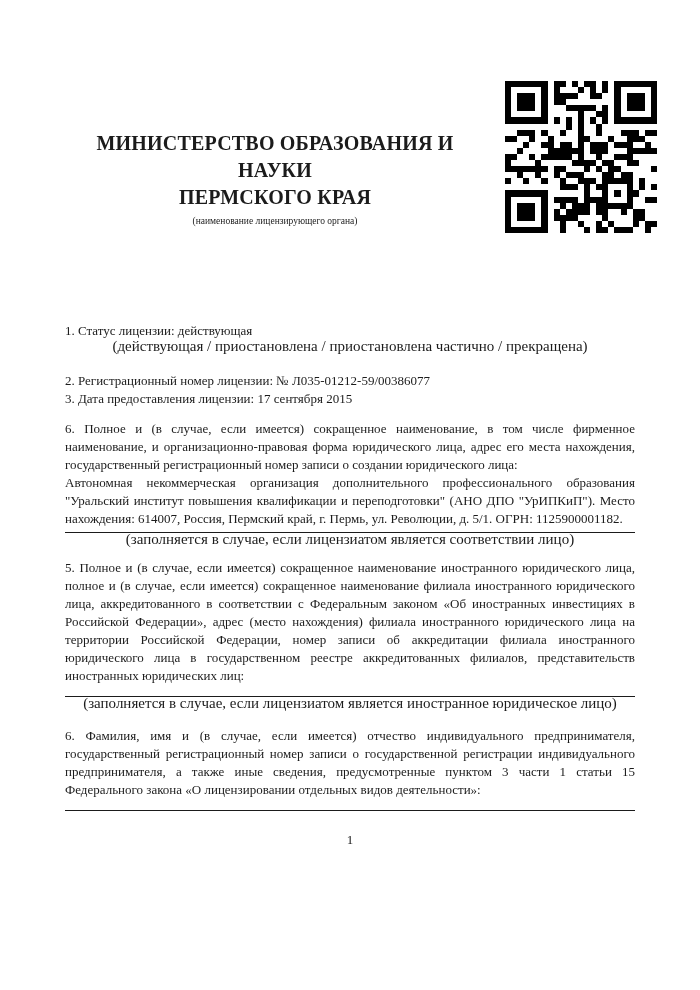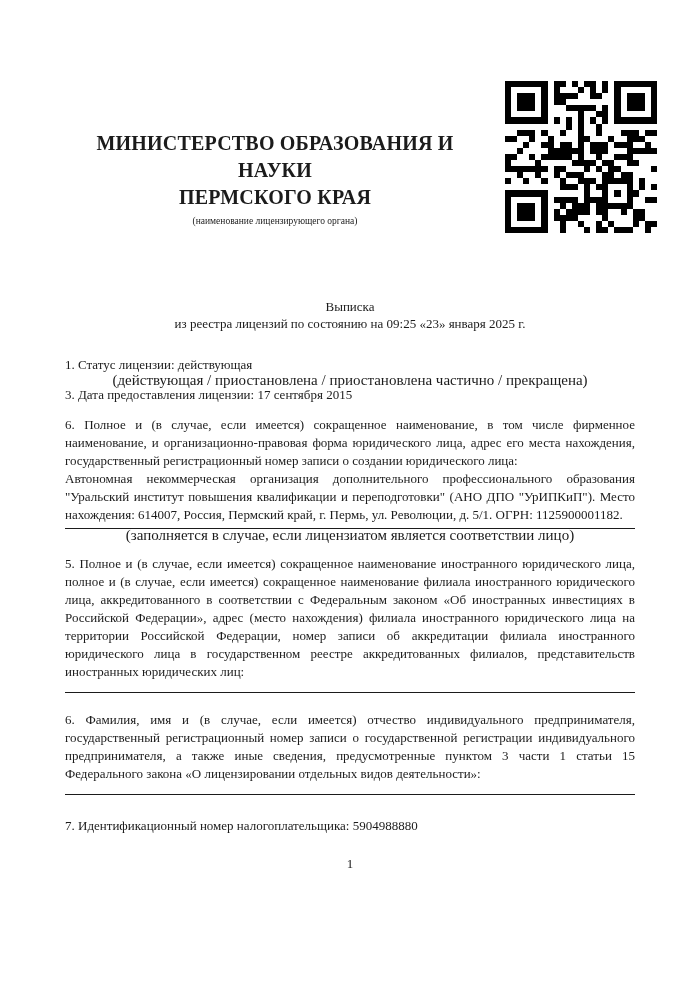--- a/index.html
+++ b/index.html
@@ -366,52 +366,49 @@
   </div>
 
   <div class="ministry">
     <div class="ministry-name">МИНИСТЕРСТВО ОБРАЗОВАНИЯ И НАУКИ</div>
     <div class="ministry-name">ПЕРМСКОГО КРАЯ</div>
     <div class="ministry-caption">(наименование лицензирующего органа)</div>
   </div>
 
   <div class="content">
 
-    <div class="title-block">
-      <div>Выписка</div>
-      <div>из реестра лицензий по состоянию на 09:25 «23» января 2025 г.</div>
-    </div>
 
     <div class="doc-item it1">
       <p>1. Статус лицензии: действующая</p>
       <p class="caption">(действующая / приостановлена / приостановлена частично / прекращена)</p>
     </div>
 
+    <div class="doc-item it2">
+      <p>2. Регистрационный номер лицензии: № Л035-01212-59/00386077</p>
+    </div>
 
     <div class="doc-item it3">
       <p>3. Дата предоставления лицензии: 17 сентября 2015</p>
     </div>
 
     <div class="doc-item it4">
       <p class="jtext">6. Полное и (в случае, если имеется) сокращенное наименование, в том числе фирменное наименование, и организационно-правовая форма юридического лица, адрес его места нахождения, государственный регистрационный номер записи о создании юридического лица:</p>
       <p class="jtext">Автономная некоммерческая организация дополнительного профессионального образования "Уральский институт повышения квалификации и переподготовки" (АНО ДПО "УрИПКиП"). Место нахождения: 614007, Россия, Пермский край, г. Пермь, ул. Революции, д. 5/1. ОГРН: 1125900001182.</p>
       <div class="rule"></div>
       <p class="caption">(заполняется в случае, если лицензиатом является соответствии лицо)</p>
     </div>
 
     <div class="doc-item it5">
       <p class="jtext">5. Полное и (в случае, если имеется) сокращенное наименование иностранного юридического лица, полное и (в случае, если имеется) сокращенное наименование филиала иностранного юридического лица, аккредитованного в соответствии с Федеральным законом «Об иностранных инвестициях в Российской Федерации», адрес (место нахождения) филиала иностранного юридического лица на территории Российской Федерации, номер записи об аккредитации филиала иностранного юридического лица в государственном реестре аккредитованных филиалов, представительств иностранных юридических лиц:</p>
       <div class="rule gap"></div>
+      <p class="caption">(заполняется в случае, если лицензиатом является иностранное юридическое лицо)</p>
     </div>
 
     <div class="doc-item it6">
       <p class="jtext">6. Фамилия, имя и (в случае, если имеется) отчество индивидуального предпринимателя, государственный регистрационный номер записи о государственной регистрации индивидуального предпринимателя, а также иные сведения, предусмотренные пунктом 3 части 1 статьи 15 Федерального закона «О лицензировании отдельных видов деятельности»:</p>
       <div class="rule gap"></div>
     </div>
 
-    <div class="doc-item it7">
-      <p>7. Идентификационный номер налогоплательщика: 5904988880</p>
-    </div>
 
     <div class="pagenum">1</div>
 
   </div>
 </div>
 
 </body></html>

